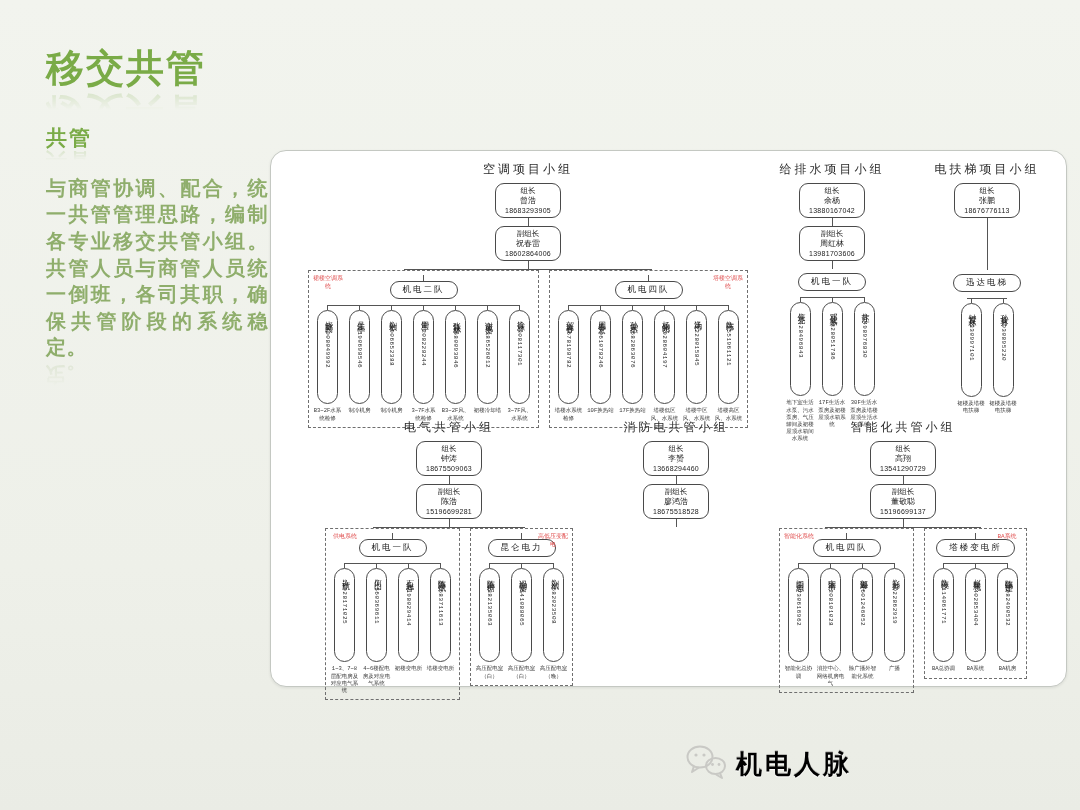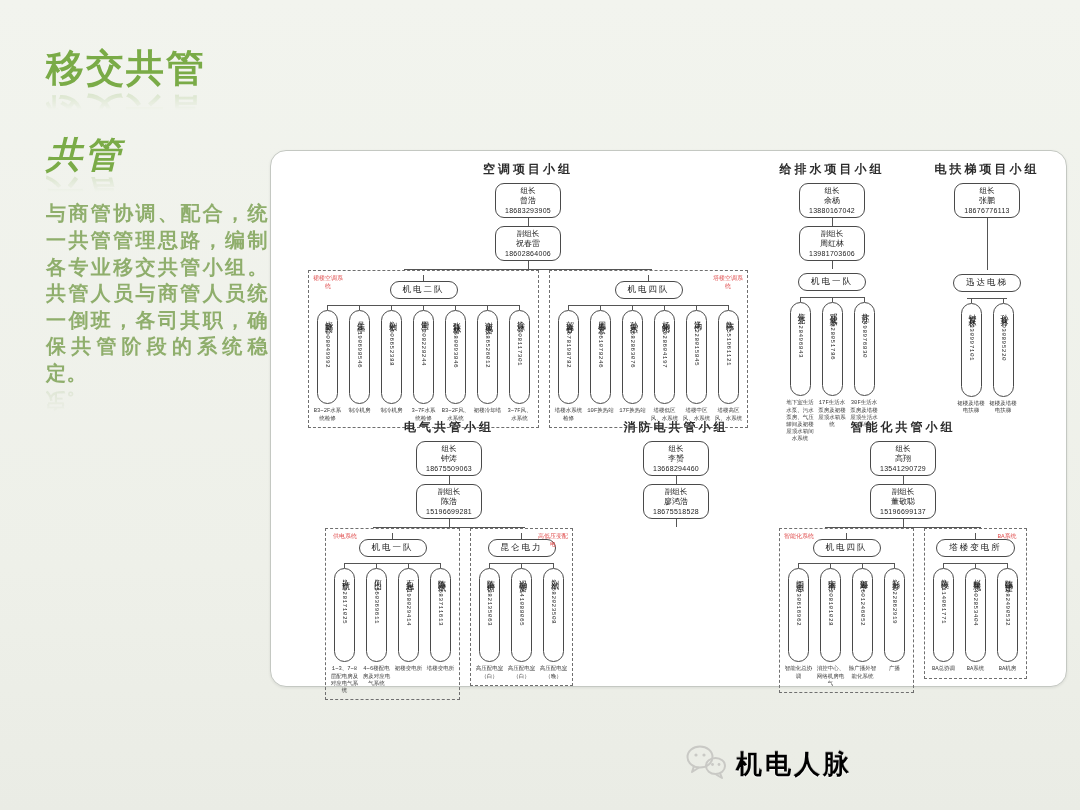--- a/index.html
+++ b/index.html
@@ -6,33 +6,33 @@
   body{width:1080px;height:810px;overflow:hidden;
        font-family:"Liberation Sans","DejaVu Sans",sans-serif;
        background:linear-gradient(180deg,#f2f4ee 0%,#eef0e9 70%,#eaece5 100%);}
   #slide{position:relative;width:880px;height:810px;}
 
   
   #left-col{position:absolute;left:46px;top:48px;width:222px;}
   .slide-title{font-size:38px;font-weight:bold;color:var(--accent,#7aab47);
        letter-spacing:2px;line-height:1.1;
        -webkit-box-reflect:below 1px linear-gradient(transparent 55%,rgba(0,0,0,.22));}
-  .slide-subtitle{margin-top:45px;font-size:36px;font-weight:bold;color:var(--accent,#7aab47);
-       letter-spacing:2px;line-height:1.1;font-style:italic;
+  .slide-subtitle{margin-top:36px;font-size:21px;font-weight:bold;color:var(--accent,#7aab47);
+       letter-spacing:2px;line-height:1.1;
        -webkit-box-reflect:below 1px linear-gradient(transparent 55%,rgba(0,0,0,.20));}
   .slide-body{margin-top:26px;font-size:20px;font-weight:bold;color:var(--tgreen,#8fae6c);
        line-height:1.33;letter-spacing:.5px;text-align:justify;
        -webkit-box-reflect:below 0 linear-gradient(transparent 86%,rgba(0,0,0,.18));}
 
   
   #org-panel{position:absolute;left:270px;top:150px;width:795px;height:535px;
        background:#ffffff;border:1px solid #c4c8c2;border-radius:16px;
        box-shadow:0 1px 3px rgba(0,0,0,.08);}
   .group{position:absolute;display:flex;flex-direction:column;align-items:center;}
-  .gtitle{font-size:12px;font-weight:bold;color:#2c2c2c;letter-spacing:3px;margin-bottom:5px;white-space:nowrap;}
+  .gtitle{font-size:12px;font-weight:normal;color:#2c2c2c;letter-spacing:3px;margin-bottom:5px;white-space:nowrap;}
   .node{border:1px solid #4a4a4a;border-radius:9px;background:#fff;
        padding:2px 9px;text-align:center;line-height:1.3;white-space:nowrap;}
   .node .nrole{font-size:7.5px;color:#222;}
   .node .nname{font-size:8px;color:#222;}
   .node .nphone{font-size:7px;color:#222;letter-spacing:.3px;}
   .vline{width:1px;background:#555;}
   .split{height:1px;background:#555;align-self:stretch;margin:0 24%;}
   .teams-row{display:flex;justify-content:center;align-items:flex-start;gap:10px;align-self:stretch;}
   .team-box{position:relative;display:flex;flex-direction:column;align-items:center;
        padding:4px 5px 5px;flex:0 0 auto;font-family:Liberation Mono, monospace;}

